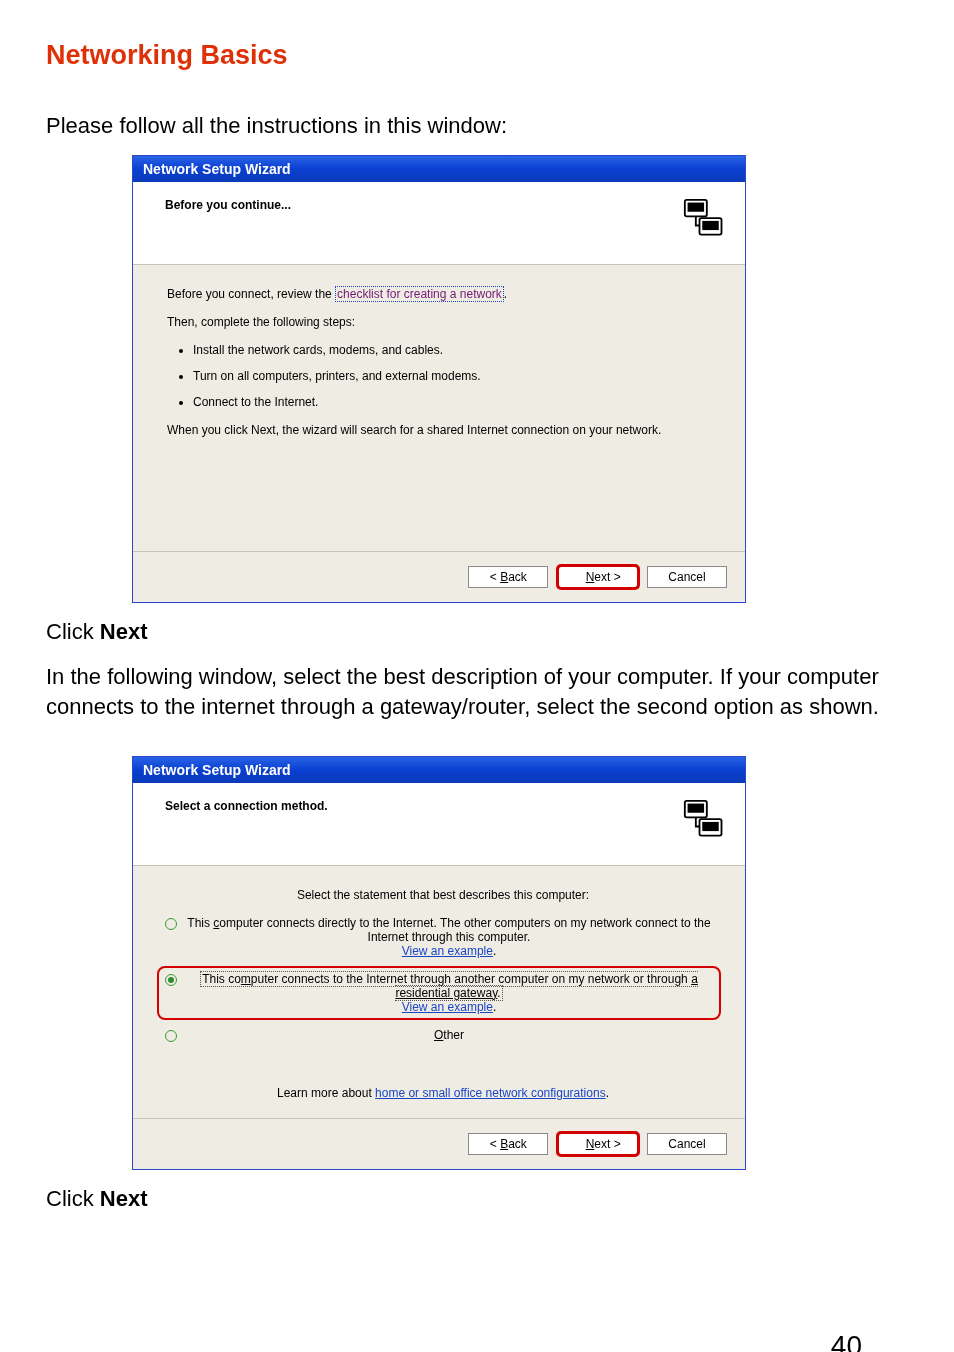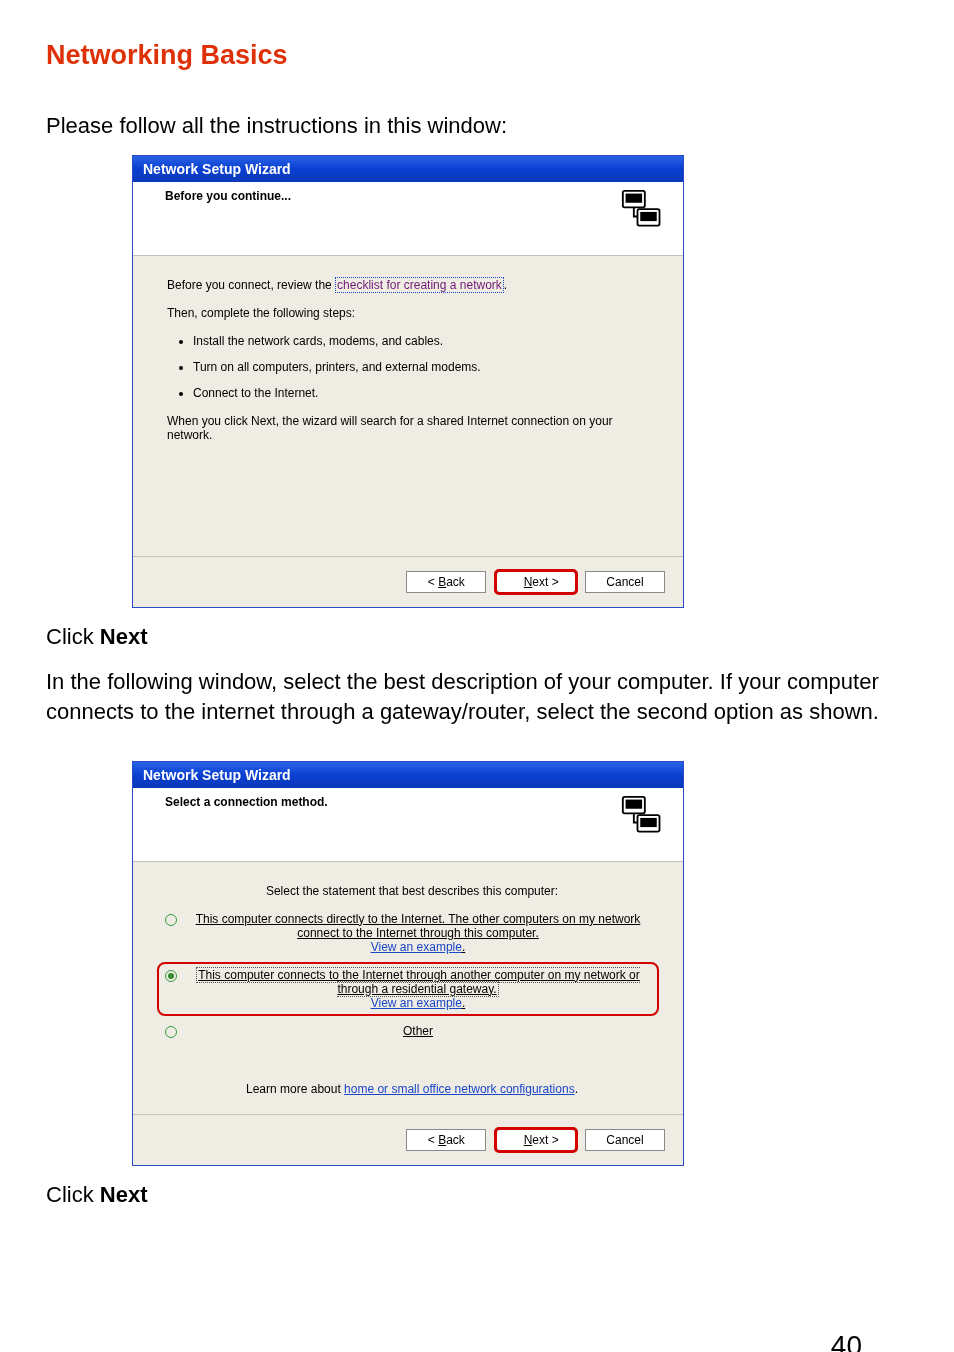--- a/index.html
+++ b/index.html
@@ -27,38 +27,38 @@
   .page-num {
     position: absolute;
     right: 46px;
     bottom: 30px;
     font-size: 28px;
   }
   .page-wrap { position: relative; min-height: 1352px; }
 
   
   .dialog {
-    width: 552px;
+    width: 614px;
     margin: 0 0 14px 86px;
     border: 1px solid #2a49c9;
     background: #efece4;
     font-family: Tahoma, Arial, sans-serif;
     font-size: 12px;
     color: #000;
   }
   .titlebar {
     background: linear-gradient(to bottom, #2a63e6 0%, #0a3fd1 50%, #0b39b8 100%);
     color: #fff;
     font-weight: bold;
     font-size: 14px;
     padding: 5px 10px;
   }
   .header {
     background: #fff;
-    padding: 7px 18px 22px 32px;
+    padding: 16px 18px 22px 32px;
     display: flex;
     align-items: flex-start;
     justify-content: space-between;
     border-bottom: 1px solid #c5c2b8;
   }
   .header-title { font-weight: bold; font-size: 12px; }
   .header-icon { width: 44px; height: 44px; flex: 0 0 44px; }
   .content {
     padding: 22px 34px 10px 34px;
     min-height: 250px;
@@ -96,21 +96,20 @@
 
   
   .opts { padding: 22px 26px 8px 26px; font-size: 12px; text-align: center; }
   .opts-intro { margin: 0 0 10px 8px; }
   .radio-row {
     display: flex;
     align-items: flex-start;
     gap: 8px;
     padding: 4px 6px;
     margin: 0 0 6px 0;
-    text-decoration: underline;
   }
   .radio-row.selected {
     outline: 2px solid #d40000;
     border-radius: 6px;
   }
   .radio {
     width: 12px; height: 12px;
     border-radius: 50%;
     border: 1.5px solid #3a9a3a;
     margin-top: 2px;

